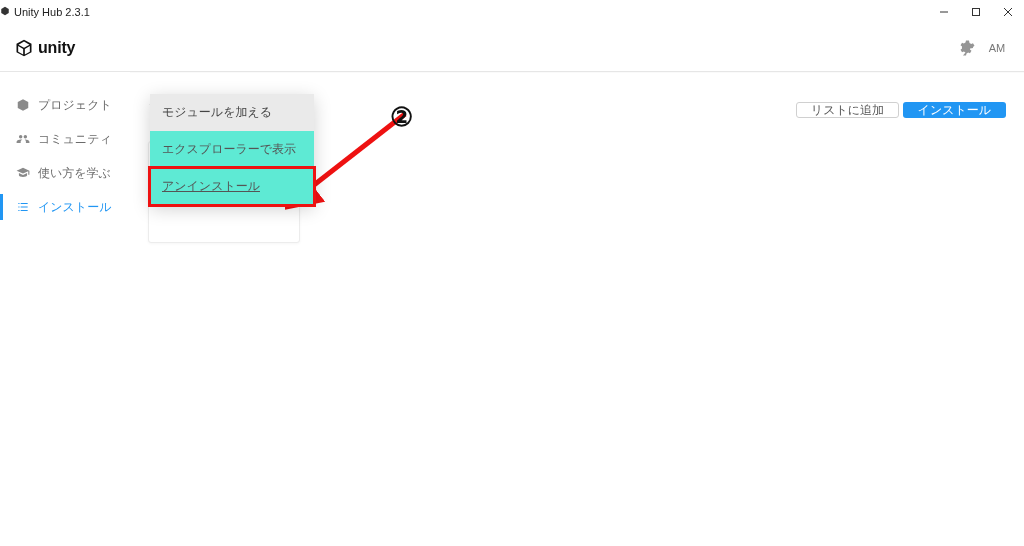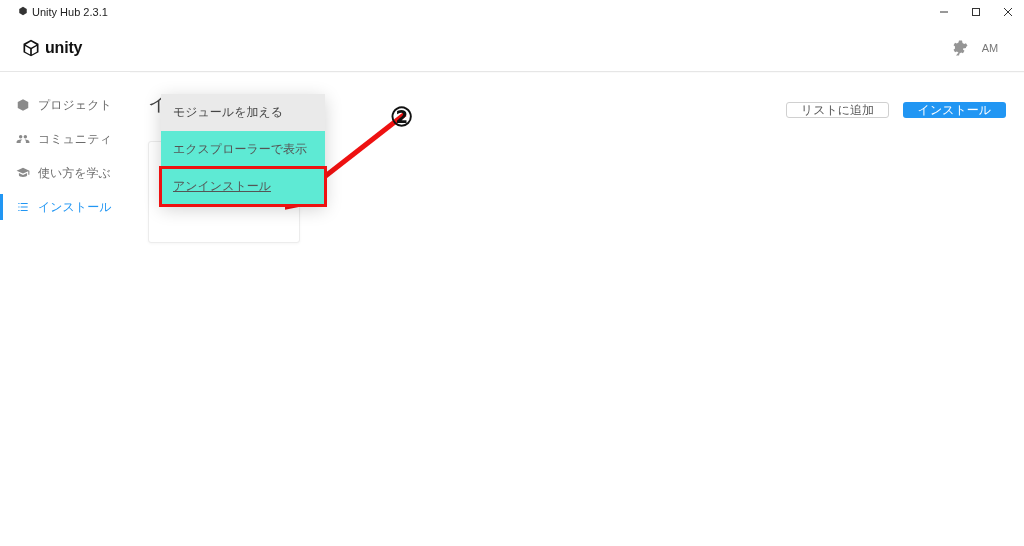--- a/index.html
+++ b/index.html
@@ -14,21 +14,21 @@
     overflow: hidden;
     -webkit-font-smoothing: antialiased;
   }
   
   .titlebar {
     height: 24px;
     background: #fff;
     border-bottom: 1px solid transparent;
     display: flex;
     align-items: center;
-    padding: 0 18px;
+    padding: 0 0;
     font-size: 11px;
     color: #222;
     position: relative;
   }
   .titlebar .title-left {
     display: flex;
     align-items: center;
     gap: 4px;
   }
   .win-controls {
@@ -45,21 +45,21 @@
     align-items: center;
     justify-content: center;
     font-size: 11px;
     color: #333;
   }
   
   .app-header {
     height: 46px;
     display: flex;
     align-items: center;
-    padding: 0 21px;
+    padding: 0 14px;
     border-bottom: 1px solid #e6e6e6;
     box-shadow: 0 1px 0 rgba(0,0,0,0.02);
   }
   .unity-logo {
     display: flex;
     align-items: center;
     gap: 4px;
     font-weight: 700;
     font-size: 16px;
     color: #111;
@@ -132,21 +132,21 @@
     color: #444;
     font-weight: 400;
     margin: 4px 0 16px 0;
   }
   .btn {
     height: 30px;
     line-height: 30px;
     border-radius: 3px;
     padding: 0 14px;
     font-size: 12px;
-    margin-left: 10px;
+    margin-left: 0;
     cursor: pointer;
     border: 1px solid transparent;
   }
   .btn-outline {
     background: #fff;
     border-color: #d0d0d0;
     color: #555;
   }
   .btn-primary {
     background: #2196f3;
@@ -159,21 +159,21 @@
     border: 1px solid #ececec;
     border-radius: 3px;
     box-shadow: 0 1px 3px rgba(0,0,0,0.04);
     margin-top: 8px;
     position: relative;
     background:#fff;
   }
   .context-menu {
     position: absolute;
     top: 22px;
-    left: 31px;
+    left: 20px;
     width: 164px;
     background: #fff;
     border-radius: 2px;
     box-shadow: 0 4px 18px rgba(0,0,0,0.18);
     z-index: 5;
     overflow: visible;
   }
   .menu-item {
     font-size: 12px;
     color: #555;

